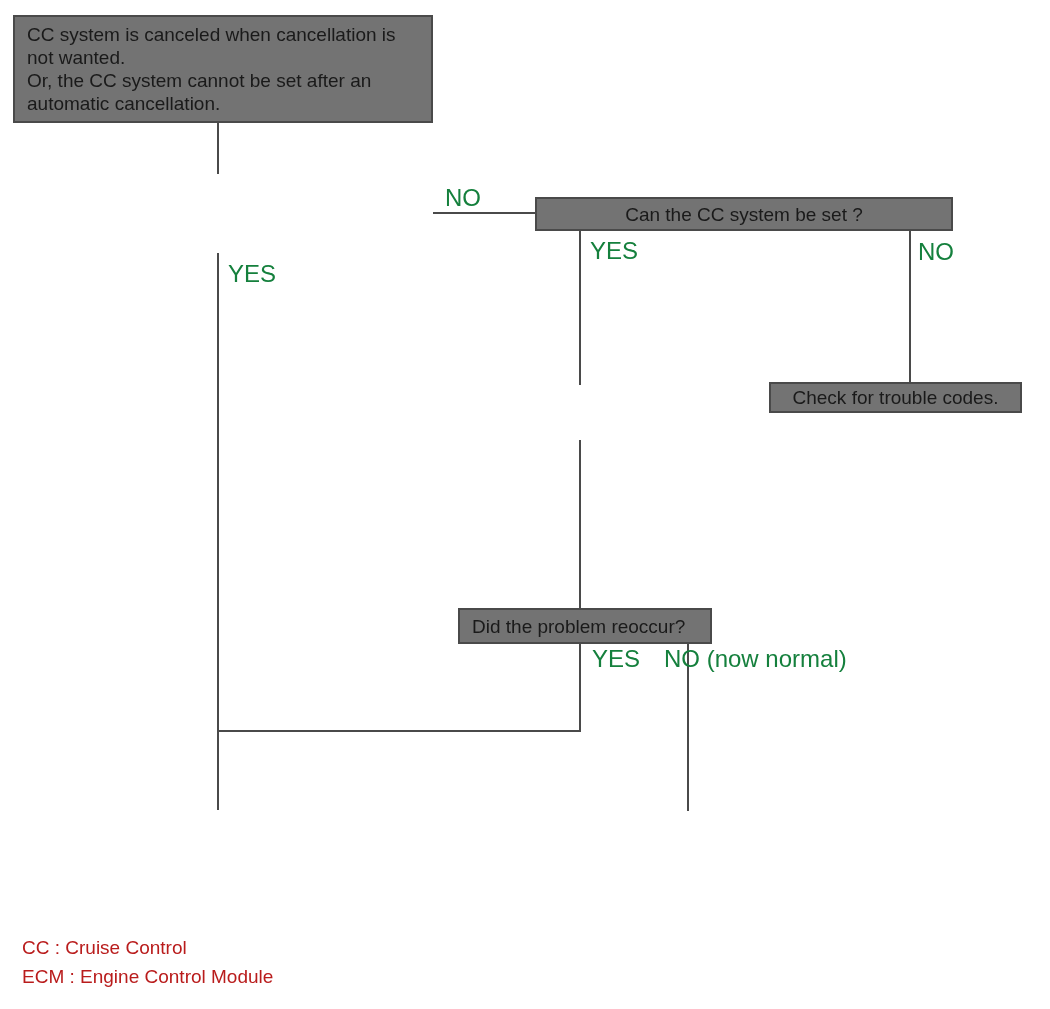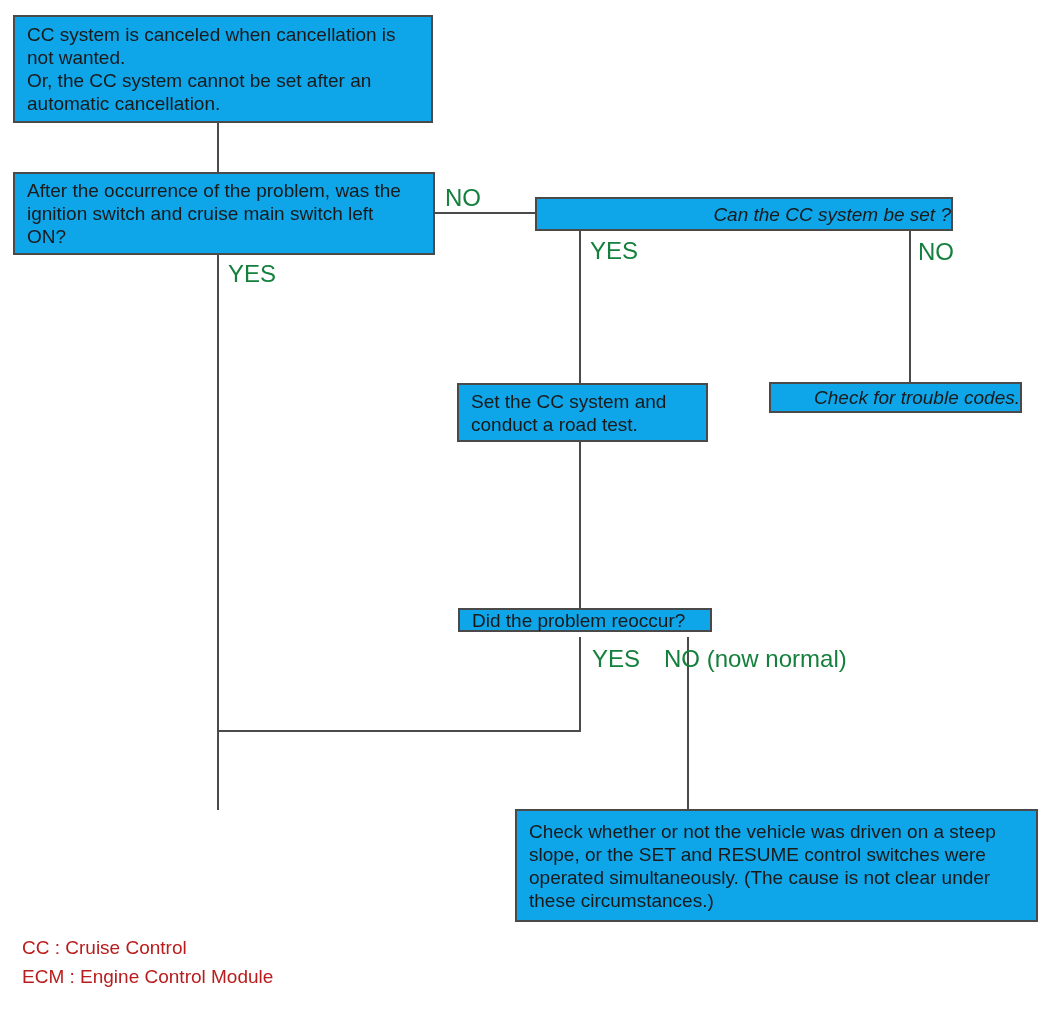--- a/index.html
+++ b/index.html
@@ -20,37 +20,36 @@
     position: absolute;
     left: 0;
     top: 0;
     width: 1050px;
     height: 1009px;
   }
   .node {
     position: absolute;
     box-sizing: border-box;
     border: 2px solid #4a4a4a;
-    background: #0ea5e9;
+    background: #737373;
     font-size: 19px;
     line-height: 23px;
     white-space: pre-line;
     display: flex;
     align-items: center;
   }
   .node .txt {
     white-space: pre-line;
   }
   .node.pad {
     padding: 6px 12px;
   }
   .node.center {
-    justify-content: flex-end;
+    justify-content: center;
     text-align: center;
-    font-style: italic;
   }
   .branch-label {
     position: absolute;
     font-size: 24px;
     line-height: 22px;
     white-space: nowrap;
     color: #15803d;
   }
   .legend-line {
     position: absolute;
@@ -59,21 +58,21 @@
     white-space: nowrap;
     color: #b91c1c;
   }
 
   
   #node-problem            { left: 13px;  top: 15px;  width: 420px; height: 108px; }
   #node-q-switch-left-on   { left: 13px;  top: 172px; width: 422px; height: 83px;  }
   #node-q-can-set          { left: 535px; top: 197px; width: 418px; height: 34px;  }
   #node-set-road-test      { left: 457px; top: 383px; width: 251px; height: 59px;  }
   #node-check-codes        { left: 769px; top: 382px; width: 253px; height: 31px;  }
-  #node-q-reoccur          { left: 458px; top: 608px; width: 254px; height: 24px;  }
+  #node-q-reoccur          { left: 458px; top: 608px; width: 254px; height: 36px;  }
   #node-check-codes-engine { left: 13px;  top: 808px; width: 424px; height: 69px;  }
   #node-check-slope        { left: 515px; top: 809px; width: 523px; height: 113px; }
 
   
   #label-switch-no   { left: 445px; top: 187px; }
   #label-switch-yes  { left: 228px; top: 263px; }
   #label-can-set-yes { left: 590px; top: 240px; }
   #label-can-set-no  { left: 918px; top: 241px; }
   #label-reoccur-yes { left: 592px; top: 648px; }
   #label-reoccur-no  { left: 664px; top: 648px; }
@@ -108,50 +107,35 @@
     <line x1="688" y1="637" x2="688" y2="811" stroke="#4a4a4a" stroke-width="2"></line>
   </svg>
 
   <div class="node pad" id="node-problem">
     <span class="txt">CC system is canceled when cancellation is
 not wanted.
 Or, the CC system cannot be set after an
 automatic cancellation.</span>
   </div>
 
-  <div class="node pad" id="node-q-switch-left-on">
-    <span class="txt">After the occurrence of the problem, was the
-ignition switch and cruise main switch left
-ON?</span>
-  </div>
 
   <div class="node center" id="node-q-can-set">
     <span class="txt">Can the CC system be set ?</span>
   </div>
 
-  <div class="node pad" id="node-set-road-test">
-    <span class="txt">Set the CC system and
-conduct a road test.</span>
-  </div>
 
   <div class="node center" id="node-check-codes">
     <span class="txt">Check for trouble codes.</span>
   </div>
 
   <div class="node pad" id="node-q-reoccur">
     <span class="txt">Did the problem reoccur?</span>
   </div>
 
 
-  <div class="node pad" id="node-check-slope">
-    <span class="txt">Check whether or not the vehicle was driven on a steep
-slope, or the SET and RESUME control switches were
-operated simultaneously. (The cause is not clear under
-these circumstances.)</span>
-  </div>
 
   <div class="branch-label" id="label-switch-no">NO</div>
   <div class="branch-label" id="label-switch-yes">YES</div>
   <div class="branch-label" id="label-can-set-yes">YES</div>
   <div class="branch-label" id="label-can-set-no">NO</div>
   <div class="branch-label" id="label-reoccur-yes">YES</div>
   <div class="branch-label" id="label-reoccur-no">NO (now normal)</div>
 
   <div class="legend-line" id="legend-cc">CC : Cruise Control</div>
   <div class="legend-line" id="legend-ecm">ECM : Engine Control Module</div>

